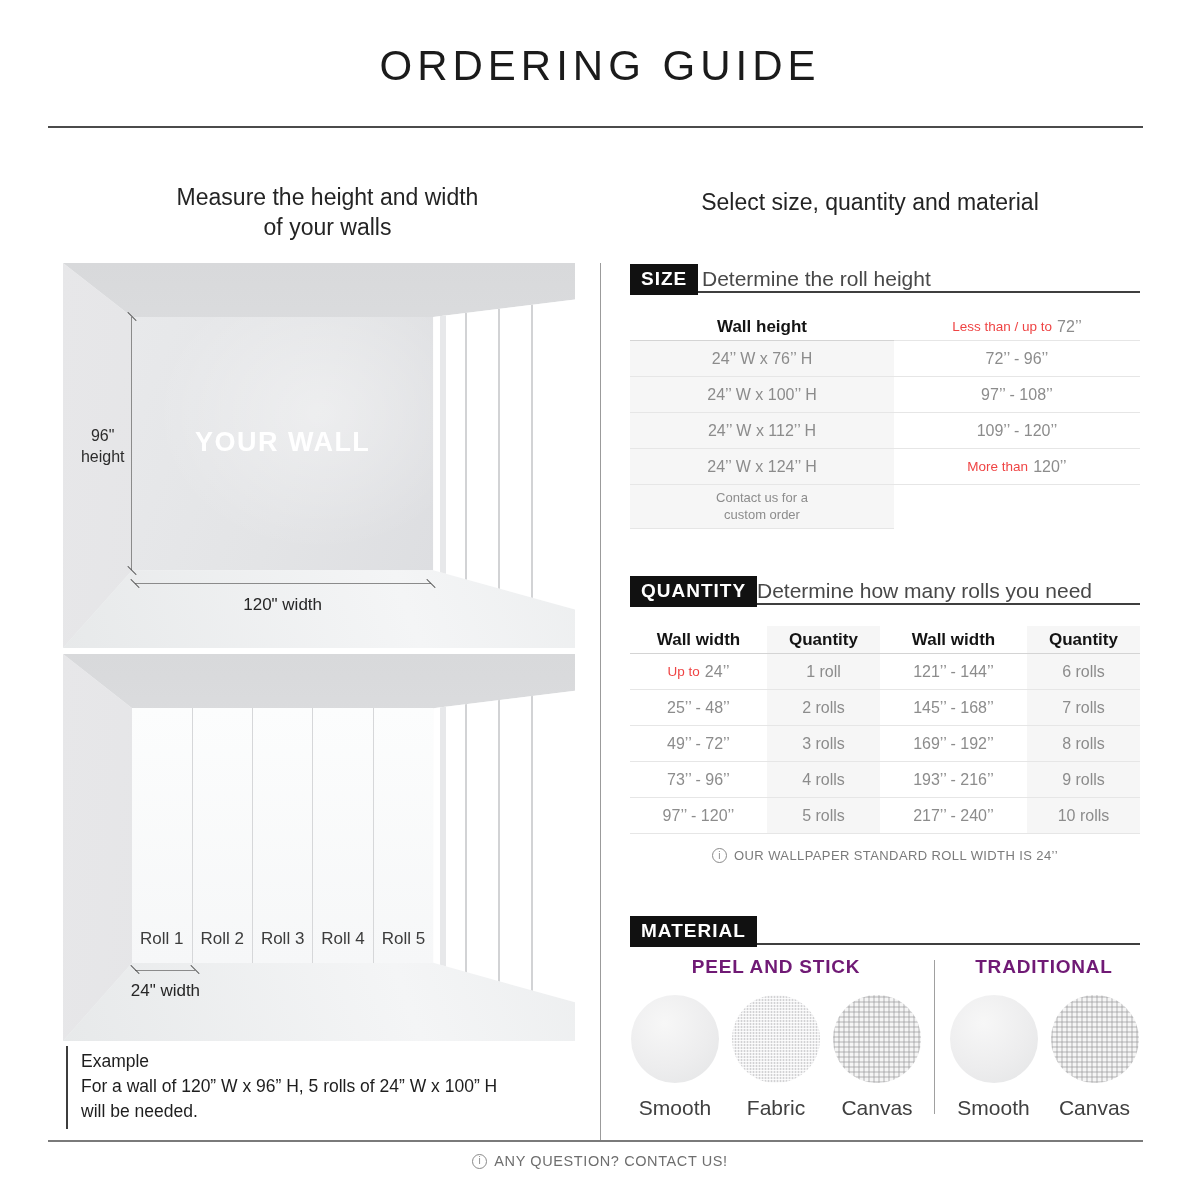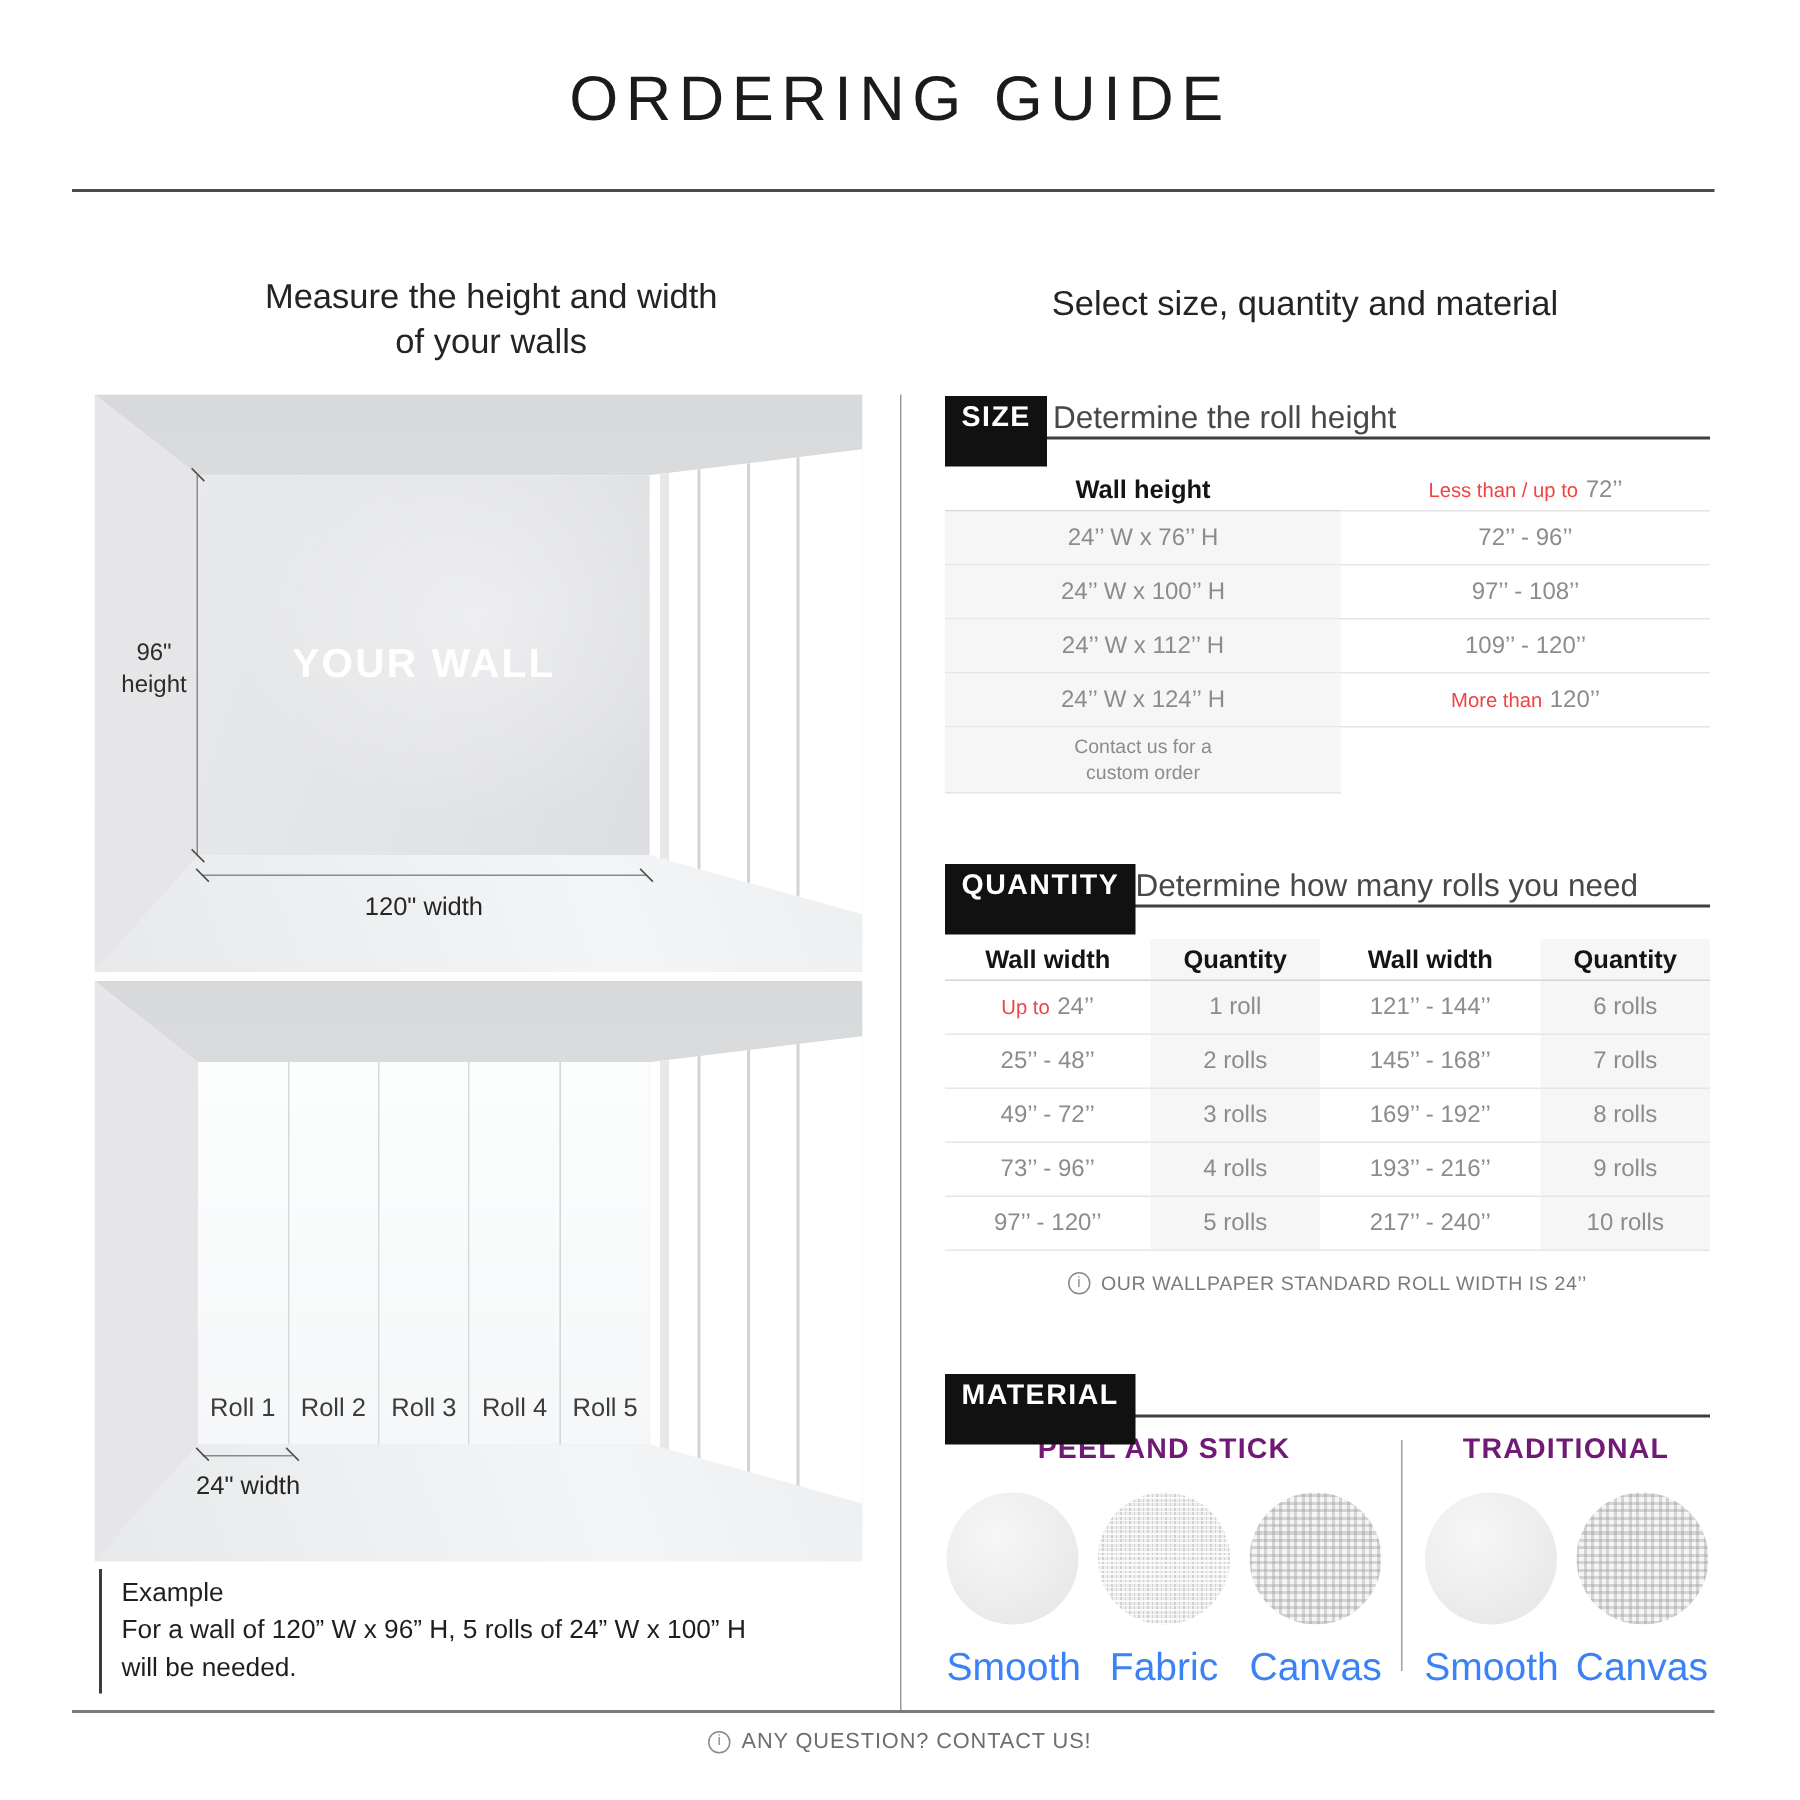--- a/index.html
+++ b/index.html
@@ -58,21 +58,21 @@
   .roll:not(:last-child){ border-right:1px solid #d6d7d9; }
   .roll span { position:absolute; bottom:5.5%; left:0; width:100%; text-align:center;
              font-size:17px; color:#3c3c3c; }
 
   
   .example { position:absolute; left:66px; top:1046px; border-left:2px solid #3d3d3d;
              padding:3px 0 5px 13px; font-size:17.5px; color:#1e1e1e; line-height:1.42; }
 
   
   .badge { position:absolute; background:#111111; color:#ffffff; font-size:19px; font-weight:600;
-           letter-spacing:1px; padding:4px 11px 21px; z-index:2; }
+           letter-spacing:1px; padding:4px 11px 5px; z-index:2; }
   .section-sub { position:absolute; font-size:21px; color:#484848; z-index:2; }
   .section-rule { position:absolute; left:630px; width:510px; height:2px; background:#3f3f3f; }
 
   .tbl { position:absolute; left:630px; width:510px; display:grid; }
   .tbl-size { top:313px; grid-template-columns:264px 246px; grid-template-rows:28px 36px 36px 36px 36px 44px; }
   .tbl-qty  { top:626px; grid-template-columns:137px 113px 147px 113px; grid-template-rows:28px 36px 36px 36px 36px 36px; }
   .th { display:flex; align-items:center; justify-content:center; font-weight:700; font-size:17px;
         color:#141414; border-bottom:1px solid #d4d4d4; }
   .td { display:flex; align-items:center; justify-content:center; font-size:16px; color:#8c8c8c;
         border-bottom:1px solid #e6e6e6; }
@@ -94,21 +94,21 @@
   .swatch-row { margin-top:17px; display:flex; gap:13px; justify-content:center; }
   .swatch { width:88px; height:88px; border-radius:50%; }
   .sw-smooth { background:radial-gradient(circle at 38% 32%, #f7f7f7 0%, #ededee 55%, #e3e4e5 100%); }
   .sw-fabric { background-color:#eeeeef;
        background-image:repeating-linear-gradient(0deg, rgba(255,255,255,0.85) 0 1px, rgba(0,0,0,0) 1px 3px),
                         repeating-linear-gradient(90deg, rgba(175,175,178,0.45) 0 1px, rgba(0,0,0,0) 1px 3px); }
   .sw-canvas { background-color:#f5f5f5;
        background-image:repeating-linear-gradient(0deg, rgba(150,150,152,0.35) 0 2px, rgba(0,0,0,0) 2px 5px),
                         repeating-linear-gradient(90deg, rgba(150,150,152,0.35) 0 2px, rgba(0,0,0,0) 2px 5px); }
   .label-row { display:flex; gap:13px; justify-content:center; margin-top:13px; }
-  .label-row span { width:88px; text-align:center; font-size:26px; font-weight:500; color:#3b82f6; }
+  .label-row span { width:88px; text-align:center; font-size:21px; font-weight:500; color:#404040; }
   .mat-divider { position:absolute; left:934px; top:960px; width:1px; height:154px; background:#a0a0a0; }
 
   
   .rule-footer { position:absolute; top:1140px; left:48px; width:1095px; height:2px; background:#7a7a7a; }
   .footer-note { left:0; top:1153px; width:100%; color:#6e6e6e; font-size:14.5px; letter-spacing:0.6px; cursor:pointer; }
 </style>
 </head>
 <body>
 
 <div class="page">

